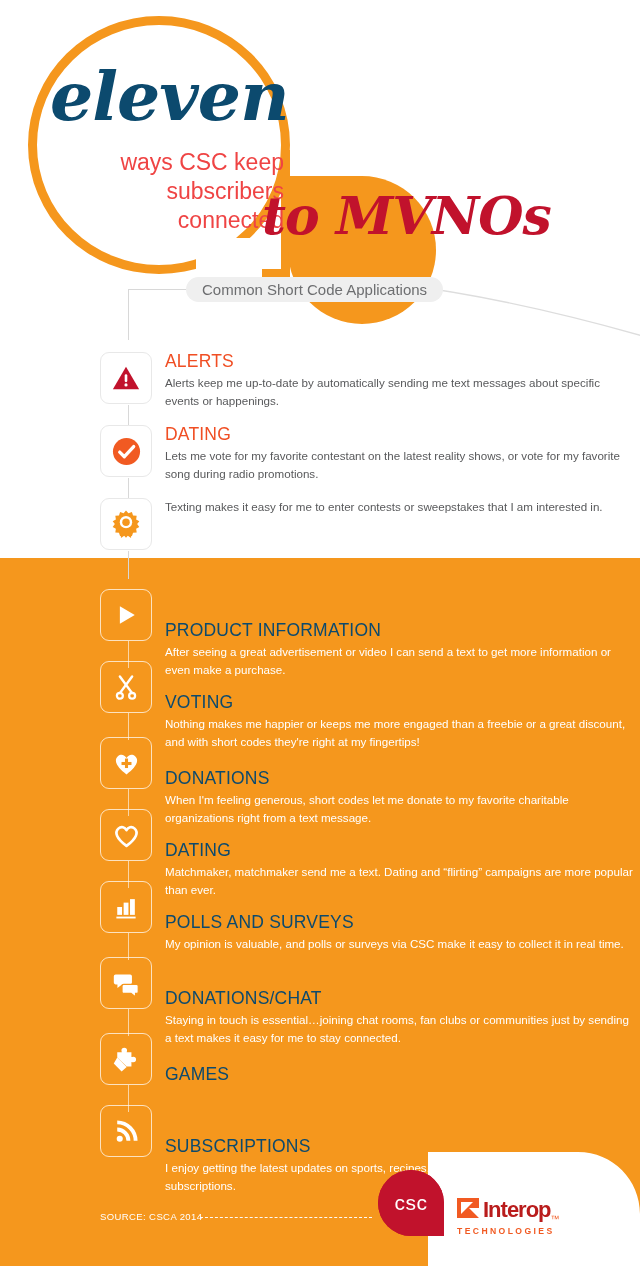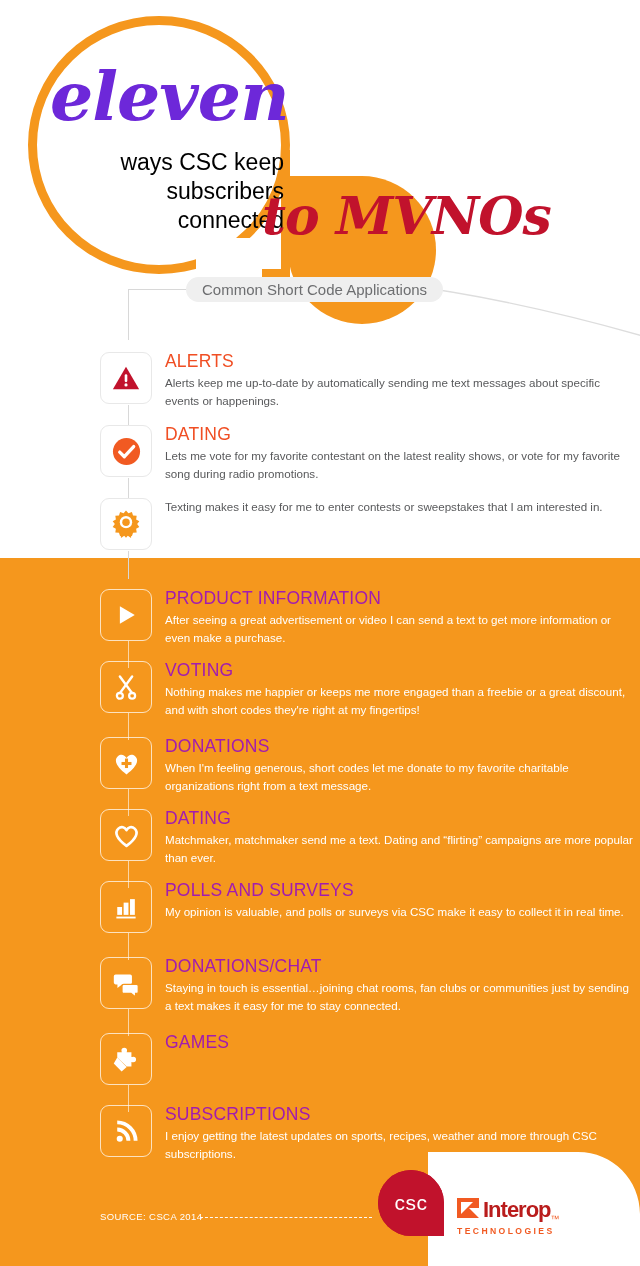--- a/index.html
+++ b/index.html
@@ -54,33 +54,33 @@
 
   .title-eleven {
     position: absolute;
     left: 50px; top: 62px;
     width: 290px;
     font-family: "DejaVu Serif", serif;
     font-style: italic;
     font-weight: 700;
     font-size: 68px;
     line-height: 1;
-    color: #6d28d9;
+    color: #0c4a6e;
     letter-spacing: -1px;
     text-align: left;
   }
 
   .title-sub {
     position: absolute;
     left: 20px; top: 148px;
     width: 264px;
     text-align: right;
     font-size: 23px;
     line-height: 29px;
-    color: #000000;
+    color: #ef4444;
     font-weight: 400;
   }
 
   .title-mvno {
     position: absolute;
     left: 262px; top: 190px;
     width: 370px;
     font-family: "DejaVu Serif", serif;
     font-style: italic;
     font-weight: 700;
@@ -168,21 +168,21 @@
     left: 65px; top: -2px;
     width: 470px;
   }
   .row-title {
     font-size: 17.5px;
     font-weight: 400;
     line-height: 22px;
     letter-spacing: 0.2px;
   }
   .row-title.dark { color: #F04E23; }
-  .row-title.light { color: #a21caf; }
+  .row-title.light { color: #0c4a6e; margin-top: 32px; }
   .row-body {
     font-size: 11.6px;
     line-height: 17.5px;
     margin-top: 2px;
   }
   .row-body.dark { color: #58595B; }
   .row-body.light { color: #FFFFFF; }
 
   .stem {
     position: absolute;

